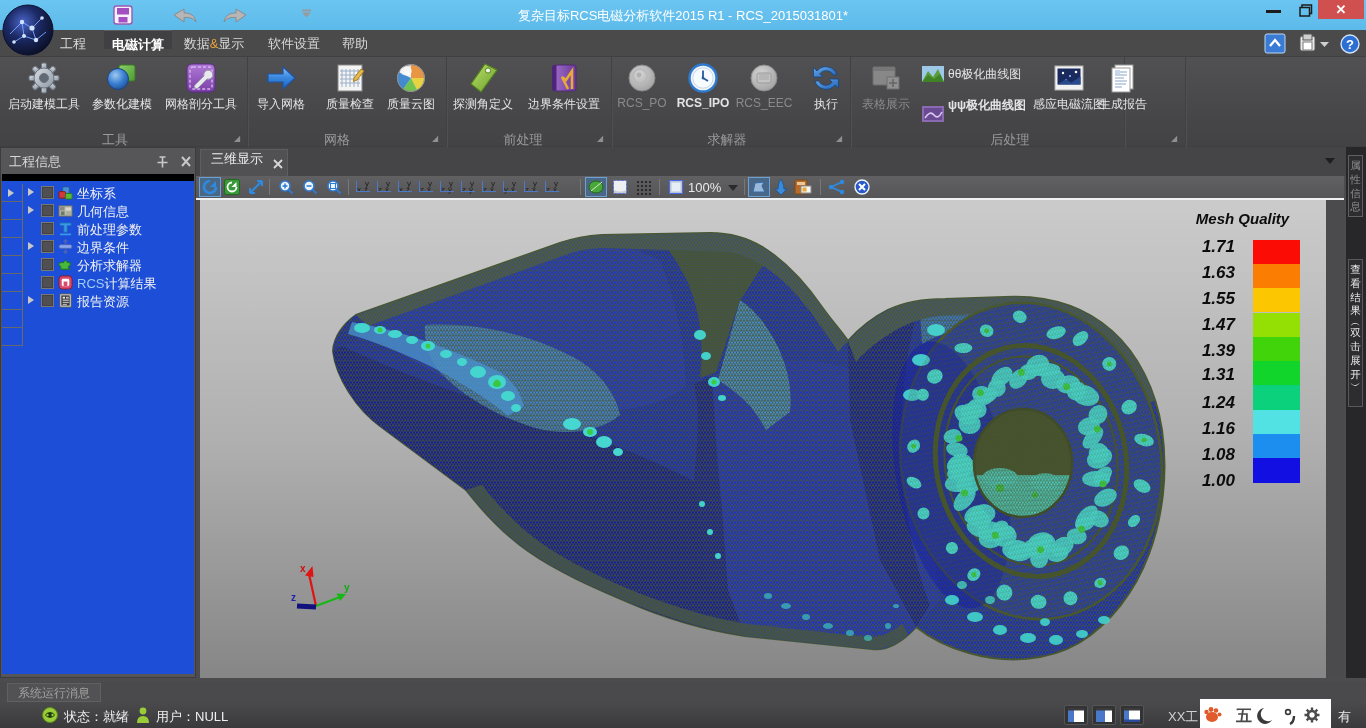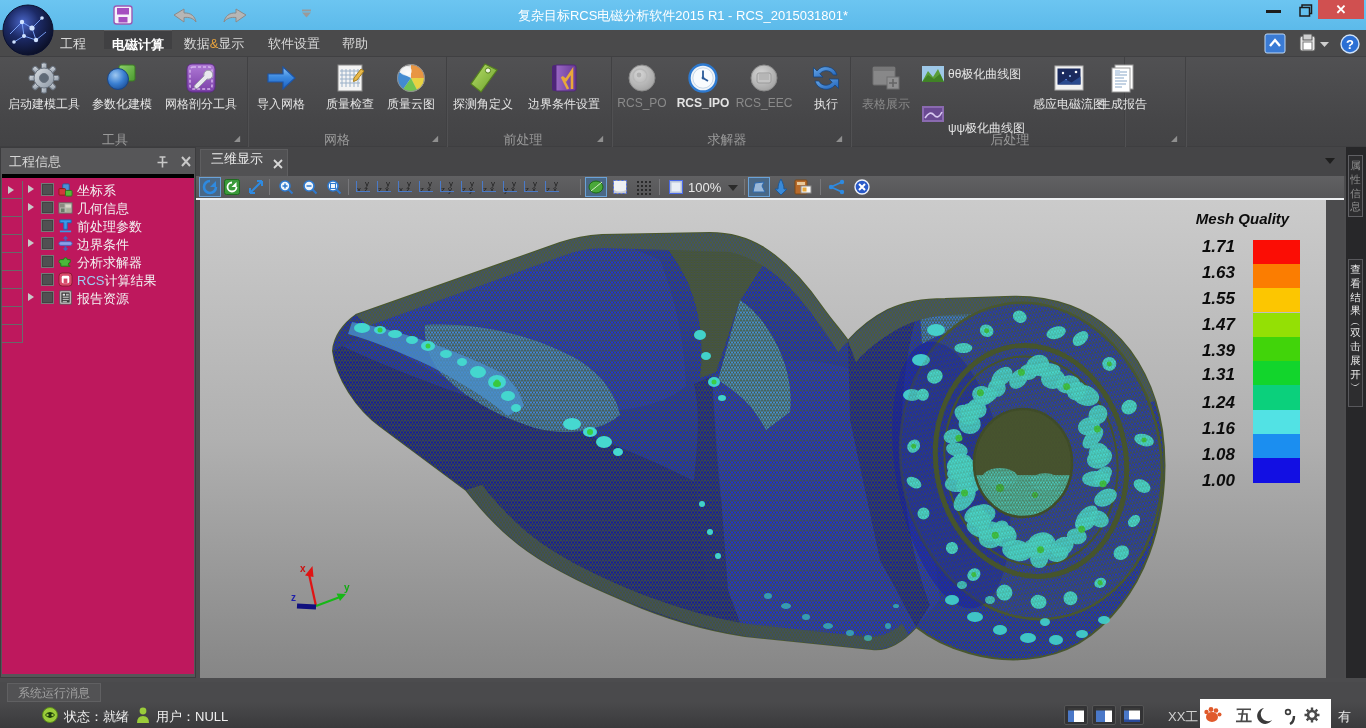--- a/index.html
+++ b/index.html
@@ -23,21 +23,21 @@
 .rbtn .lb{font-size:12px;color:#e4e4e4;white-space:nowrap;}
 .rbtn .lb.dis{color:#8a8a8a;}
 .rsep{position:absolute;top:0;width:2px;height:90px;background:linear-gradient(90deg,#39393b,#58585a);}
 .rgrp{position:absolute;top:74px;height:14px;font-size:13px;color:#9a9a9a;text-align:center;}
 .rlaunch{position:absolute;top:78px;width:8px;height:8px;color:#8f8f8f;font-size:8px;line-height:8px;}
 
 #main{left:0;top:147px;width:1366px;height:535px;background:#4c4c4e;}
 
 #lpanel{left:0;top:0;width:196px;height:531px;background:#565658;border:1px solid #3c3c3e;}
 #lp-title{left:8px;top:5px;font-size:13px;color:#d6d6d6;}
-#lp-tree{left:1px;top:26px;width:192px;height:500px;background:#be185d;border-top:4px solid #000000;}
+#lp-tree{left:1px;top:26px;width:192px;height:500px;background:#1d4ed8;border-top:7px solid #000000;}
 .trow{position:absolute;left:0;width:192px;height:18px;}
 .tgut{position:absolute;left:0;top:0;width:21px;height:18px;border-right:1px solid #6b6b6d;border-bottom:1px solid #686868;}
 .texp{position:absolute;left:26px;top:4px;width:0;height:0;border-left:6px solid #c8c8c8;border-top:4px solid transparent;border-bottom:4px solid transparent;}
 .tchk{position:absolute;left:39px;top:2px;width:13px;height:13px;background:#505052;border:1px solid #787878;box-shadow:inset 0 0 0 1px #424242;}
 .tico{position:absolute;left:56px;top:1px;width:15px;height:15px;}
 .tlab{position:absolute;left:75px;top:1px;font-size:13px;color:#f2f2f2;}
 
 #dtabrow{left:196px;top:0;width:1150px;height:29px;background:#454547;}
 #dtab{left:4px;top:2px;width:88px;height:27px;background:#515153;border:1px solid #5e5e60;border-bottom:none;color:#ececec;font-size:13px;}
 #vtoolbar{left:196px;top:29px;width:1148px;height:22px;background:linear-gradient(#616163,#565658);}
@@ -311,21 +311,21 @@
           <rect x="0" y="0" width="22" height="16" fill="#9ec8e8"></rect>
           <path d="M0 16 L6 5 L11 11 L16 3 L22 16 Z" fill="#5a9e3a"></path>
           <path d="M0 16 L6 9 L12 13 L18 8 L22 16Z" fill="#3a7a22" opacity="0.8"></path>
         </svg>
       <div style="position:absolute;left:26px;top:9px;font-size:12px;color:#e4e4e4;">θθ极化曲线图</div>
       <svg style="position:absolute;left:0;top:49px" width="22" height="16" viewBox="0 0 22 16">
           <rect x="0" y="0" width="22" height="16" fill="#8a6ab0"></rect>
           <rect x="2" y="2" width="18" height="12" fill="#6a4a92"></rect>
           <path d="M3 12 Q8 4 12 9 T20 6" stroke="#d8c8f0" fill="none" stroke-width="1.6"></path>
         </svg>
-      <div style="position:absolute;left:26px;top:63px;font-size:12px;color:#e4e4e4;">ψψ极化曲线图</div>
+      <div style="position:absolute;left:26px;top:40px;font-size:12px;color:#e4e4e4;font-weight:bold;">ψψ极化曲线图</div>
     </div>
     <div class="rbtn" style="left:1031px">
       <svg class="ic" viewBox="0 0 32 32">
           <rect x="2" y="4" width="28" height="24" fill="#f2f2f2" stroke="#b0b0b0"></rect>
           <rect x="4.5" y="6.5" width="23" height="16" fill="#1a2a5e"></rect>
           <circle cx="10" cy="11" r="1.2" fill="#fff"></circle>
           <circle cx="17" cy="14" r="1" fill="#9ec8ff"></circle>
           <circle cx="23" cy="10" r="1.3" fill="#fff"></circle>
           <circle cx="13" cy="18" r="1" fill="#6a9aff"></circle>
           <path d="M4.5 22.5 l8 -5 6 3 9 -6 v8 h-23Z" fill="#2a4a8e"></path>

